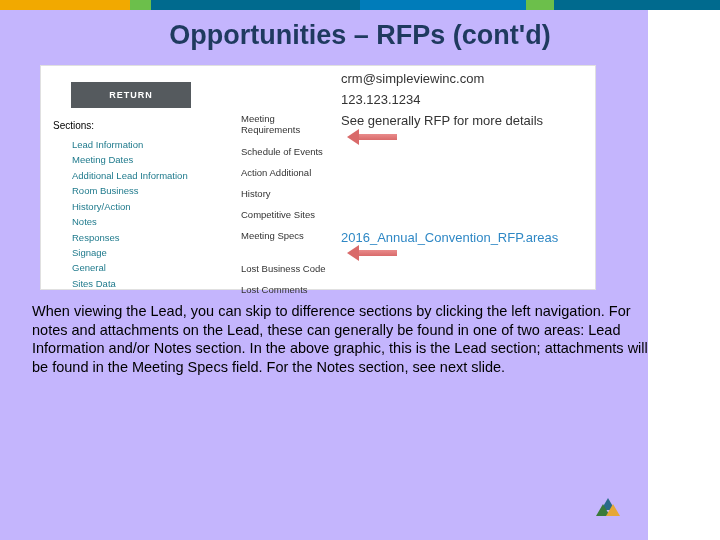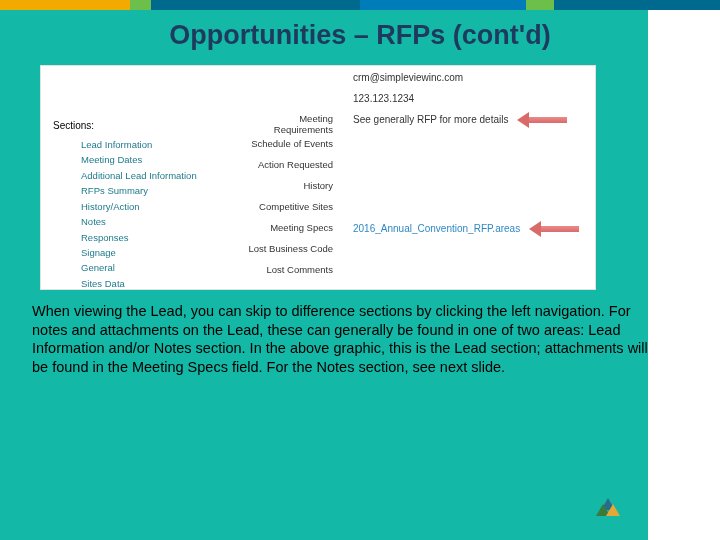--- a/index.html
+++ b/index.html
@@ -1,35 +1,35 @@
 <!DOCTYPE html>
 <html><head>
 <meta charset="utf-8">
 <style>
   * { box-sizing: border-box; margin: 0; padding: 0; }
   html, body { width: 720px; height: 540px; font-family: Arial, Helvetica, sans-serif; background: #fff; }
-  .slide { position: relative; width: 648px; height: 540px; background: #14b8a6; }
+  .slide { position: relative; width: 648px; height: 540px; background: #c4b5fd; }
   .top-bar { position: absolute; top: 0; left: 0; width: 720px; height: 10px; display: flex; }
   .bar-seg { height: 100%; }
   .s1 { width: 18%; background: #f2a900; }
   .s2 { width: 3%;  background: #6cbf4b; }
   .s3 { width: 29%; background: #006a8e; }
   .s4 { width: 23%; background: #007cba; }
   .s5 { width: 4%;  background: #6cbf4b; }
   .s6 { width: 23%; background: #006a8e; }
   .title { position: absolute; top: 20px; left: 0; width: 720px; text-align: center; font-size: 27px; font-weight: 700; color: #1f3a5f; }
   .screenshot { position: absolute; top: 65px; left: 40px; width: 556px; height: 225px; border: 1px solid #e0e0e0; background: #fff; font-size: 10px; color: #333; }
   .return-btn { position: absolute; top: 16px; left: 30px; width: 120px; height: 26px; background: #555a5e; color: #fff; font-size: 9px; letter-spacing: 1px; text-align: center; line-height: 26px; font-weight: 600; }
   .sections-label { position: absolute; top: 54px; left: 12px; font-size: 10px; color: #000; text-align: right; }
-  .sections-list { position: absolute; top: 74px; left: 40px; width: 120px; }
+  .sections-list { position: absolute; top: 74px; left: 31px; width: 120px; }
   .sections-list div { font-size: 9.5px; color: #1f7a8c; margin-bottom: 4.5px; line-height: 1.15; cursor: pointer; }
   .details-col { position: absolute; top: 6px; left: 200px; width: 350px; }
   .detail-row { display: flex; margin-bottom: 3px; min-height: 18px; align-items: flex-start; }
-  .detail-label { width: 100px; text-align: right; font-size: 9.5px; color: #333; padding-right: 8px; line-height: 1.15; }
-  .detail-value { flex: 1; font-size: 10px; color: #333; line-height: 1.15; margin-left: 12px; }
+  .detail-label { width: 100px; text-align: left; font-size: 9.5px; color: #333; padding-right: 8px; line-height: 1.15; }
+  .detail-value { flex: 1; font-size: 13px; color: #333; line-height: 1.15; }
   .detail-value.link { color: #2f88c5; }
   .arrow { display: inline-block; width: 50px; height: 12px; position: relative; vertical-align: middle; margin-left: 6px; }
   .arrow::before { content: ""; position: absolute; top: 3px; left: 10px; width: 40px; height: 6px; background: linear-gradient(#e98b8b,#d96a6a); }
   .arrow::after { content: ""; position: absolute; top: -2px; left: 0; width: 0; height: 0; border-top: 8px solid transparent; border-bottom: 8px solid transparent; border-right: 12px solid #d96a6a; }
   .body-text { position: absolute; top: 302px; left: 32px; width: 630px; font-size: 14.5px; line-height: 1.28; color: #000; }
   .logo { position: absolute; bottom: 18px; right: 28px; width: 26px; height: 24px; }
   .tri { position: absolute; width: 0; height: 0; }
   .tri.t1 { border-left: 7px solid transparent; border-right: 7px solid transparent; border-bottom: 12px solid #3a7a3a; left: 2px; top: 6px; }
   .tri.t2 { border-left: 7px solid transparent; border-right: 7px solid transparent; border-bottom: 12px solid #e6a736; left: 12px; top: 6px; }
   .tri.t3 { border-left: 7px solid transparent; border-right: 7px solid transparent; border-bottom: 12px solid #2a6b8a; left: 7px; top: 0; }
@@ -43,26 +43,27 @@
       <div class="bar-seg s2"></div>
       <div class="bar-seg s3"></div>
     <div class="bar-seg s4"></div>
       <div class="bar-seg s5"></div>
       <div class="bar-seg s6"></div>
   </div>
 
   <div class="title">Opportunities – RFPs (cont'd)</div>
 
   <div class="screenshot">
+    <div class="return-btn">RETURN</div>
     <div class="sections-label">Sections:</div>
     <div class="sections-list">
       <div>Lead Information</div>
       <div>Meeting Dates</div>
       <div>Additional Lead Information</div>
-      <div>RFPs Summary</div>
+      <div>Room Business</div>
       <div>History/Action</div>
       <div>Notes</div>
       <div>Responses</div>
       <div>Signage</div>
       <div>General</div>
       <div>Sites Data</div>
     </div>
 
     <div class="details-col">
       <div class="detail-row">
@@ -78,21 +79,21 @@
         <div class="detail-value">
           <span>See generally RFP for more details</span>
           <span class="arrow"></span>
         </div>
       </div>
       <div class="detail-row">
         <div class="detail-label">Schedule of Events</div>
         <div class="detail-value"></div>
       </div>
       <div class="detail-row">
-        <div class="detail-label">Action Requested</div>
+        <div class="detail-label">Action Additional</div>
         <div class="detail-value"></div>
       </div>
       <div class="detail-row">
         <div class="detail-label">History</div>
         <div class="detail-value"></div>
       </div>
       <div class="detail-row">
         <div class="detail-label">Competitive Sites</div>
         <div class="detail-value"></div>
       </div>

